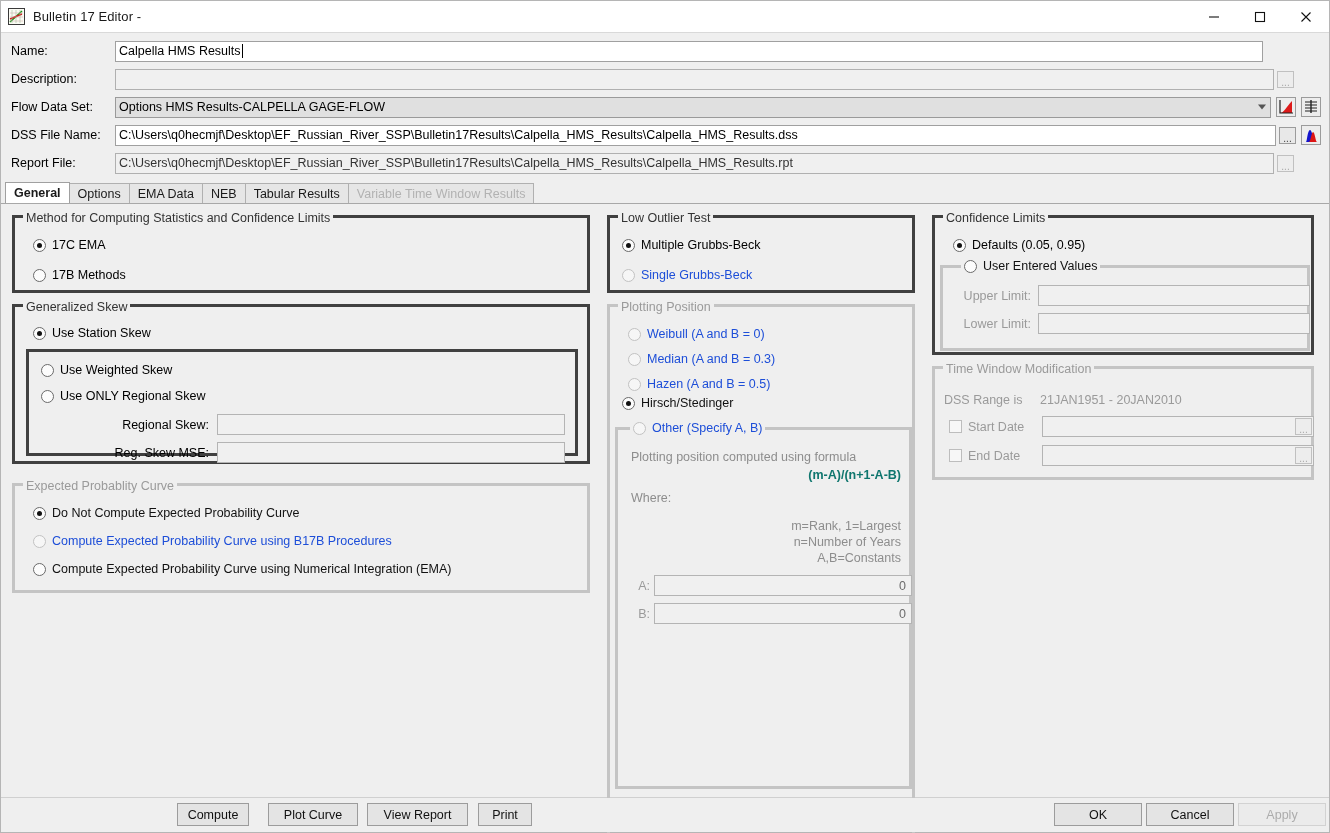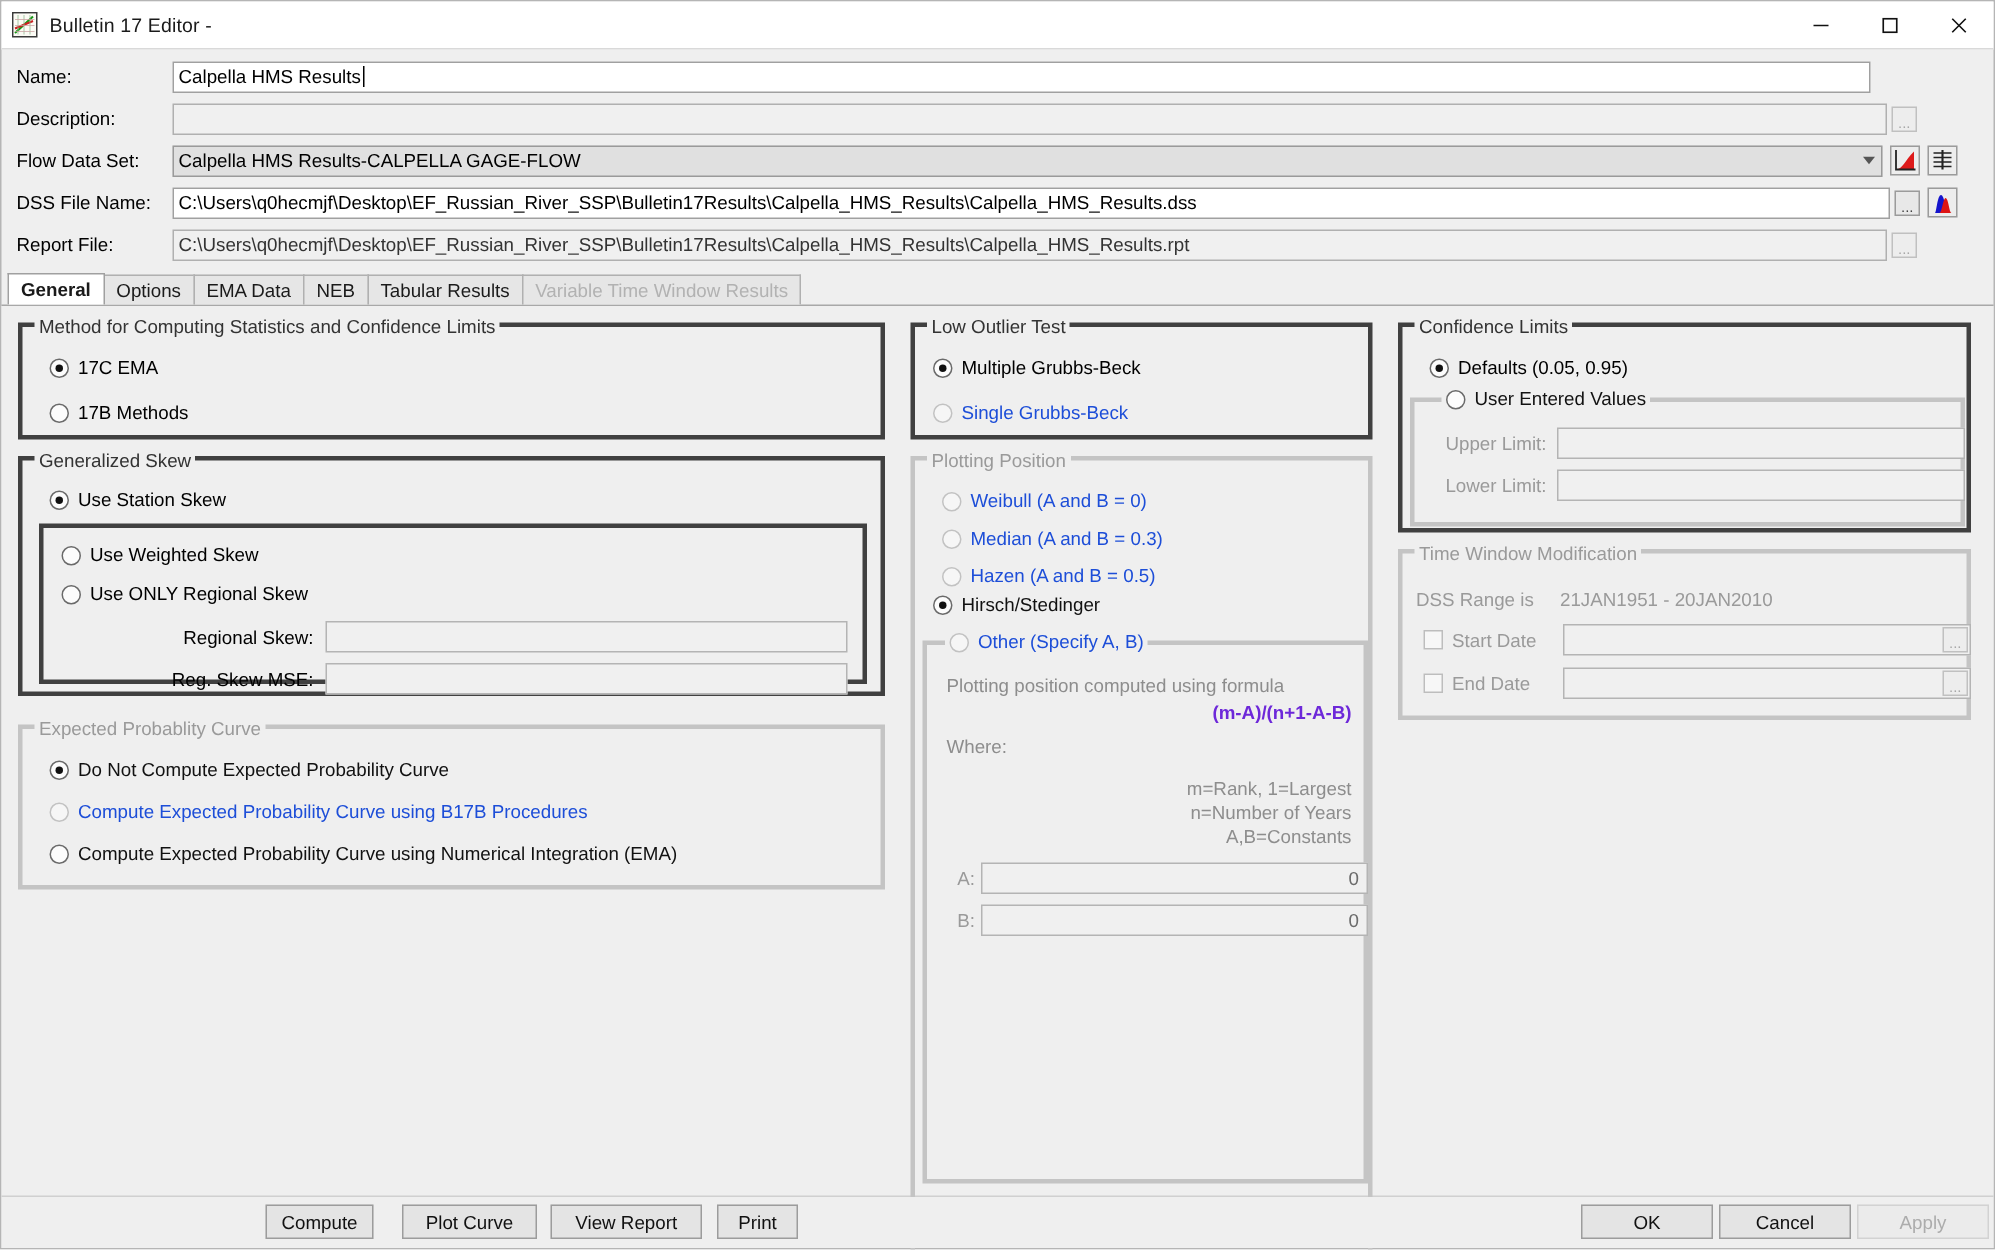--- a/index.html
+++ b/index.html
@@ -46,21 +46,21 @@
     letter-spacing: .1px;
   }
   .win-btns { position: absolute; right: 0; top: 0; height: 31px; display: flex; }
   .win-btn {
     width: 46px; height: 31px;
     display: flex; align-items: center; justify-content: center;
     font-size: 13px; color: #111;
   }
 
   
-  .fields { padding: 4px 16px 2px 0; }
+  .fields { padding: 4px 0 2px 0; }
   .frow {
     display: flex; align-items: center;
     height: 28px;
     padding: 0 8px 0 10px;
   }
   .flabel {
     width: 100px; min-width: 100px;
     font-size: 12.5px; color: #000;
   }
   .finput {
@@ -207,21 +207,21 @@
     box-sizing: border-box;
     display: flex; align-items: center; justify-content: flex-end;
     padding: 0 5px;
     font-size: 12.5px;
     color: #6c6c6c;
   }
 
   
   .ftext { position: absolute; font-size: 12.5px; color: #8d8d8d; white-space: nowrap; }
   .ftext.right { text-align: right; }
-  .ftext.bold { font-weight: bold; color: #6d28d9; }
+  .ftext.bold { font-weight: bold; color: #0f766e; }
 
   
   .stext { position: absolute; font-size: 12.5px; color: #9a9a9a; white-space: nowrap; }
 
   
   .buttonbar {
     height: 34px; min-height: 34px;
     background: #efefef;
     position: relative;
   }
@@ -286,21 +286,21 @@
       <div class="finput disabledbg" style="margin-left:4px;">
         <span></span>
       </div>
       <div class="ellipsis-btn dim">...</div>
       <div style="width:27px"></div>
     </div>
 
     <div class="frow">
       <span class="flabel">Flow Data Set:</span>
       <div class="finput readonly" style="margin-left:4px;">
-        <span>Calpella HMS Results-CALPELLA GAGE-FLOW</span>
+        <span>Options HMS Results-CALPELLA GAGE-FLOW</span>
         <span class="combo-arrow"></span>
       </div>
       <div class="icon-btn">
         <svg width="18" height="18" viewBox="0 0 18 18">
           <rect x="0" y="0" width="18" height="18" fill="#ededed"></rect>
           <path d="M3 15 C7 15 9 9 15 3 L15 15 Z" fill="#dd1a1a"></path>
           <path d="M3 2 L3 15 L16 15" stroke="#222" stroke-width="1.2" fill="none"></path>
         </svg>
       </div>
       <div class="icon-btn">

